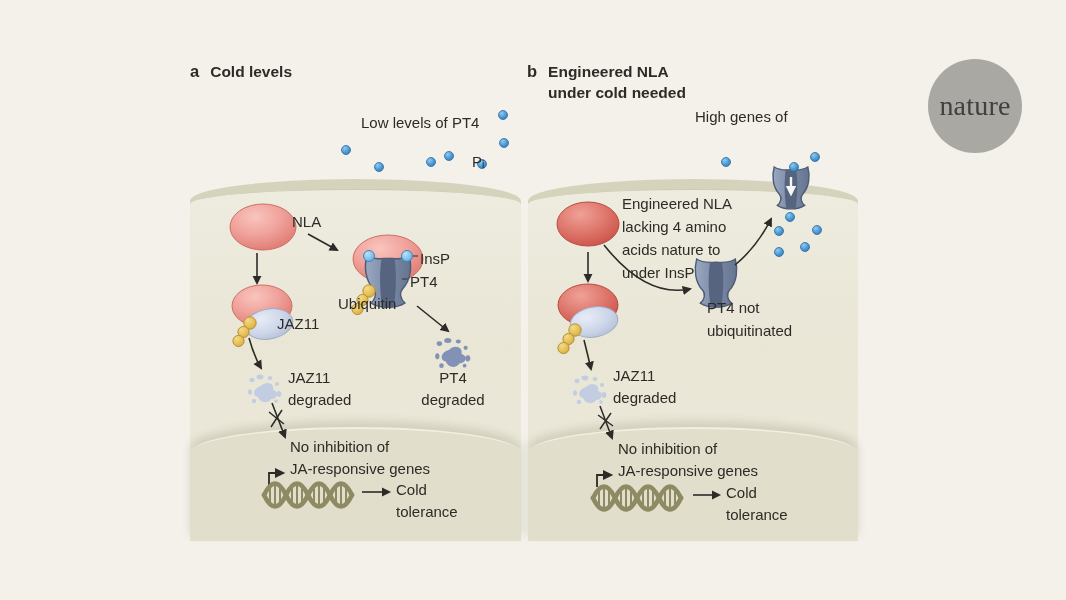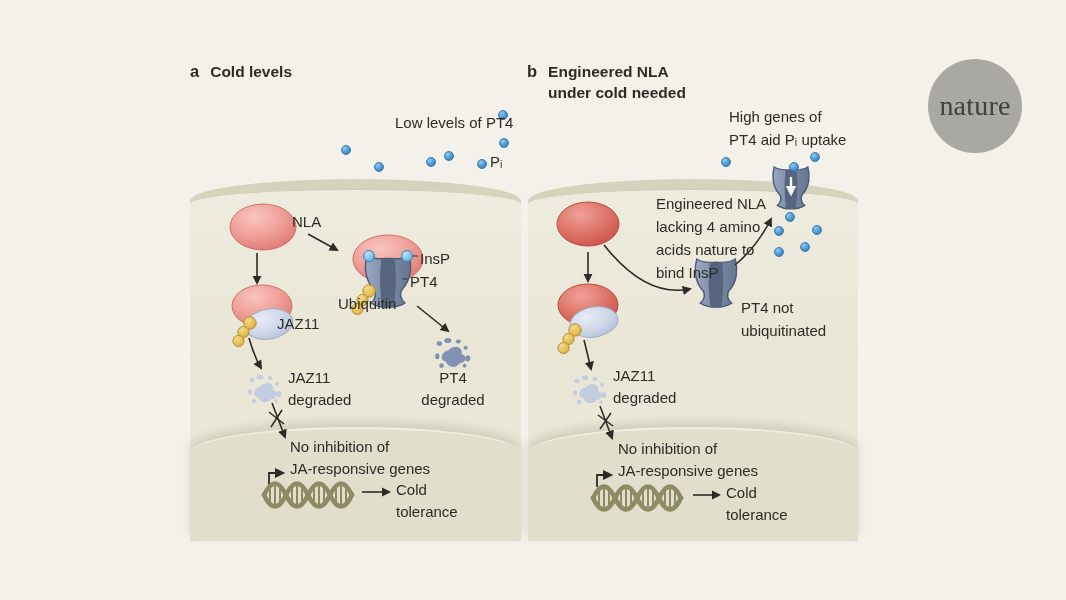--- a/index.html
+++ b/index.html
@@ -7,21 +7,21 @@
          font-family:"Liberation Sans","DejaVu Sans",sans-serif;color:#2d2b27;}
   .cell{position:absolute;top:179px;height:362px;background:#d6d3bd;
         border-radius:50% 50% 0 0 / 22px;}
   .cell .inner{position:absolute;left:0;right:0;top:10px;bottom:0;
         background:linear-gradient(180deg,#eeecdf 0%,#e9e6d6 45%,#edeadc 100%);
         border-radius:50% 50% 0 0 / 15px;border-top:1px solid #cfccb4;}
   .nucleus{position:absolute;left:0;right:0;bottom:0;height:112px;background:#e1decb;
         border-radius:50% 50% 0 0 / 26px;border-top:2px solid #f1efe2;
         box-shadow:0 -6px 9px rgba(115,110,80,0.20);}
   .txt{position:absolute;font-size:15px;line-height:22px;white-space:nowrap;}
-  .lh23{line-height:23px;margin-left:34px;}
+  .lh23{line-height:23px;}
   .center{text-align:center;}
   .title{position:absolute;display:flex;gap:11px;font-weight:700;font-size:15.5px;line-height:21px;}
   .tag{font-size:16.5px;line-height:20px;}
   svg.overlay{position:absolute;left:0;top:0;}
   .logo{position:absolute;left:928px;top:59px;width:94px;height:94px;border-radius:50%;
         background:#a9a8a3;display:flex;align-items:center;justify-content:center;}
   .logo span{font-family:"Liberation Serif","DejaVu Serif",serif;font-size:28px;color:#404040;letter-spacing:0.2px;}
 </style>
 </head>
 <body>
@@ -236,21 +236,21 @@
     <span class="tag">b</span>
     <span>
       <div>Engineered NLA</div>
       <div>under cold needed</div>
     </span>
   </div>
 
   <div class="txt lh23" style="left:361px;top:111px">
     <div>Low levels of PT4</div>
   </div>
-  <div class="txt" style="left:490px;top:151px">Pᵢ</div>
+  <div class="txt" style="left:472px;top:151px">Pᵢ</div>
   <div class="txt" style="left:292px;top:211px">NLA</div>
   <div class="txt" style="left:420px;top:248px">InsP</div>
   <div class="txt" style="left:410px;top:271px">PT4</div>
   <div class="txt" style="left:338px;top:293px">Ubiquitin</div>
   <div class="txt" style="left:277px;top:313px">JAZ11</div>
   <div class="txt" style="left:288px;top:367px">
     <div>JAZ11</div>
     <div>degraded</div>
   </div>
   <div class="txt center" style="left:407px;top:367px;width:92px">
@@ -261,27 +261,26 @@
     <div>No inhibition of</div>
     <div>JA-responsive genes</div>
   </div>
   <div class="txt" style="left:396px;top:479px">
     <div>Cold</div>
     <div>tolerance</div>
   </div>
 
   <div class="txt lh23" style="left:695px;top:105px">
     <div>High genes of</div>
-    <div>PT4 aid Pᵢ uptake</div>
   </div>
   <div class="txt lh23" style="left:622px;top:192px">
     <div>Engineered NLA</div>
     <div>lacking 4 amino</div>
     <div>acids nature to</div>
-    <div>bind InsP</div>
+    <div>under InsP</div>
   </div>
   <div class="txt lh23" style="left:707px;top:296px">
     <div>PT4 not</div>
     <div>ubiquitinated</div>
   </div>
   <div class="txt" style="left:613px;top:365px">
     <div>JAZ11</div>
     <div>degraded</div>
   </div>
   <div class="txt" style="left:618px;top:438px">

